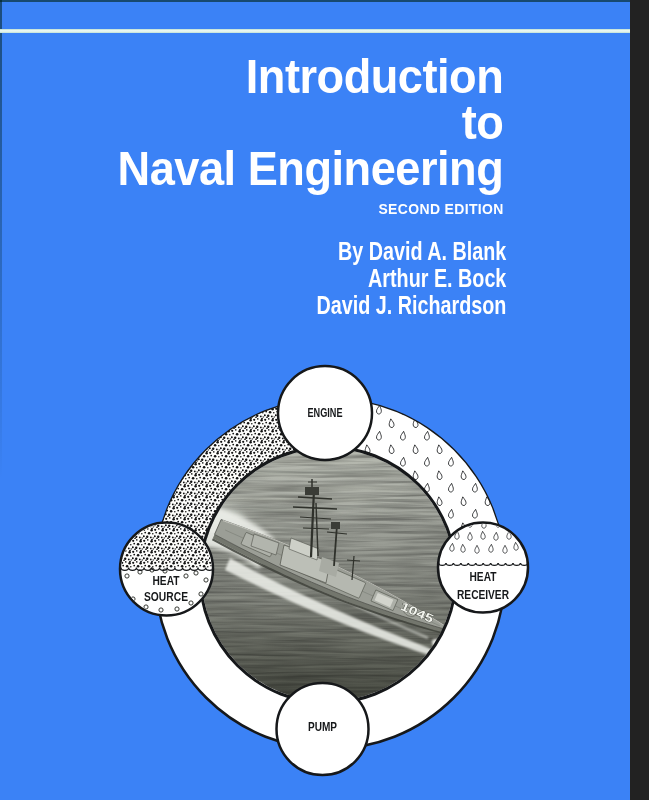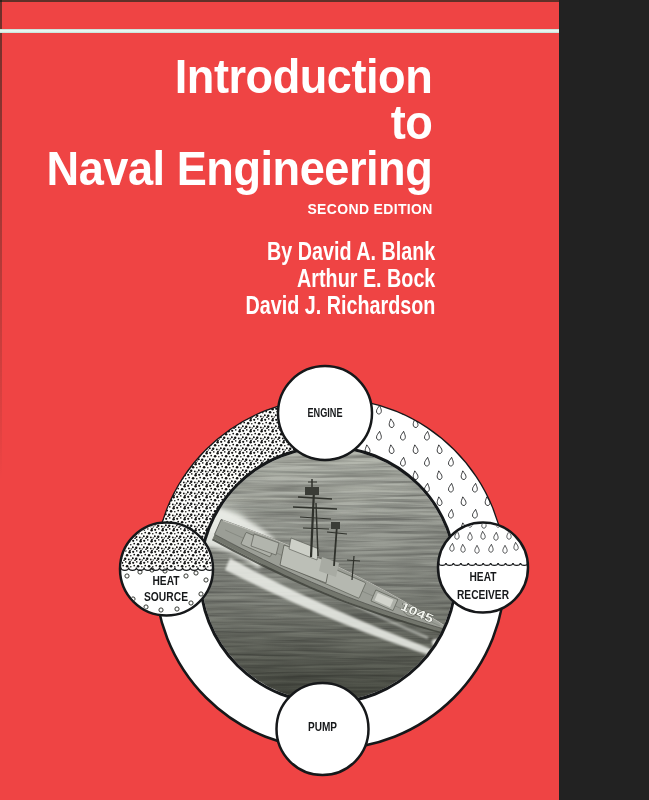--- a/index.html
+++ b/index.html
@@ -1,18 +1,18 @@
 <!DOCTYPE html>
 <html><head>
 <meta charset="utf-8">
 <style>
   html,body{margin:0;padding:0;background:#222;}
   #cover{
-    position:relative;width:559px;height:800px;overflow:hidden;
-    background:#ef4444;
+    position:relative;width:630px;height:800px;overflow:hidden;
+    background:#3b82f6;
     font-family:"Liberation Sans",sans-serif;
   }
   .top-edge{position:absolute;left:0;top:0;width:649px;height:2px;background:rgba(0,35,22,.6);}
   .left-edge{position:absolute;left:0;top:0;width:2px;height:480px;
     background:linear-gradient(rgba(0,30,20,.55),rgba(0,30,20,0));}
   .rule{position:absolute;left:0;top:29px;width:649px;height:4px;
     background:linear-gradient(#b9ddd2,#f2fbf7 45%,#c2e1d6);}
   .title{
     position:absolute;top:54px;right:127px;text-align:right;color:#fff;
     font-size:48px;line-height:46px;font-weight:bold;letter-spacing:-0.5px;

